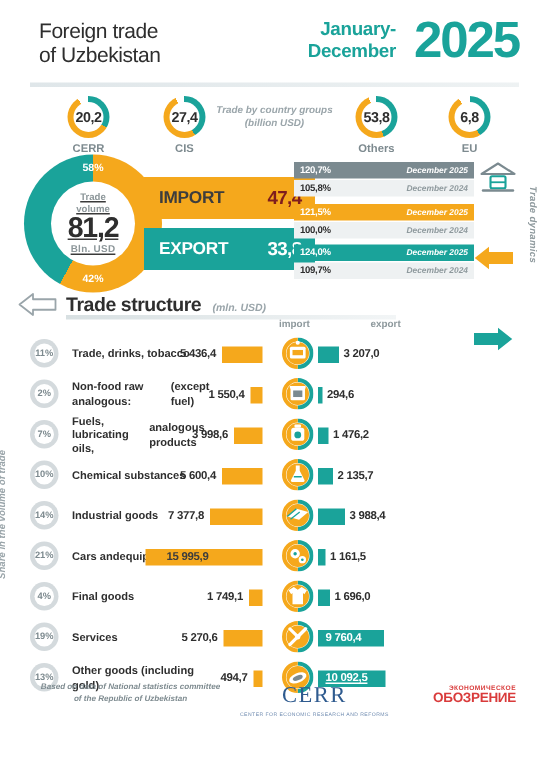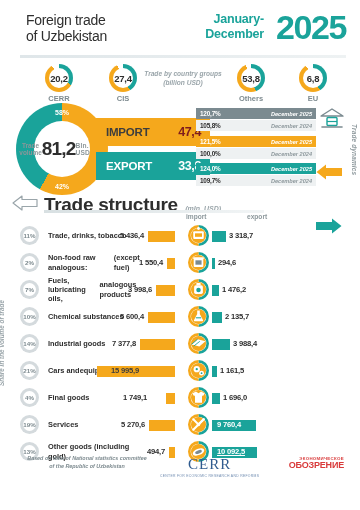--- a/index.html
+++ b/index.html
@@ -62,21 +62,21 @@
 
   
   .donut-wrap { position:absolute; left:16px; top:103px; width:92px; height:92px; }
   .donut {
     position:absolute; inset:0; border-radius:50%;
     background:conic-gradient(#f5a81c 0deg 208.8deg, #1aa39a 208.8deg 360deg);
     transform:rotate(0deg);
   }
   .donut-hole {
     position:absolute; inset:18px; background:#fff; border-radius:50%;
-    display:flex; align-items:center; justify-content:flex-end;
+    display:flex; flex-direction:column; align-items:center; justify-content:center;text-decoration:underline;
   }
   .dh-top { font-size:6.4px; color:#8c9699; line-height:1.15; text-align:center; font-weight:bold;}
   .dh-big { font-size:19px; font-weight:bold; color:#2e2e2e; letter-spacing:-0.8px; line-height:1.05;}
   .dh-sub { font-size:6.6px; color:#8c9699; font-weight:bold; letter-spacing:0.2px;}
   .pct-top {
     position:absolute; left:0; top:6px; width:92px; text-align:center;
     font-size:7px; font-weight:bold; color:#ffffff;
   }
   .pct-bot {
     position:absolute; left:0; bottom:5px; width:92px; text-align:center;
@@ -128,21 +128,21 @@
     font-size:6.4px; font-style:italic; font-weight:bold; color:#8e999d;
     writing-mode:vertical-rl; letter-spacing:0.2px;
   }
   .arrow-icon { position:absolute; }
   .ar-up { left:124px; top:0px; }
   .ar-left { left:120px; top:28px; }
   .ar-right { left:120px; top:55px; }
 
   
   .ts-head { position:absolute; left:44px; top:194px; }
-  .ts-title { font-size:19px; font-weight:bold; color:#2e2e2e; letter-spacing:-0.3px; display:inline;}
+  .ts-title { font-size:13px; font-weight:bold; color:#2e2e2e; letter-spacing:-0.3px; display:inline;}
   .ts-unit { font-size:7px; font-style:italic; color:#9aa5aa; font-weight:bold; margin-left:3px;}
   .ts-rule { position:absolute; left:44px; top:210px; width:220px; height:2.5px;
              background:linear-gradient(to right,#d8e0e2,#f2f5f6); }
   .ts-arrow { position:absolute; left:12px; top:195px; }
 
   .colhead-import { position:absolute; left:186px; top:213px; font-size:6.6px; color:#8e999d; font-weight:bold;}
   .colhead-export { position:absolute; left:247px; top:213px; font-size:6.6px; color:#8e999d; font-weight:bold;}
 
   .side-label {
     position:absolute; left:-2px; top:300px;
@@ -363,21 +363,21 @@
         <div class="imp-val" style="right:216px;">5 436,4</div>
         <div class="icon-circ"><svg width="21" height="21" viewBox="0 0 24 24">
             <path d="M12 1.5 A10.5 10.5 0 0 1 12 22.5" fill="none" stroke="#1aa39a" stroke-width="3"></path>
             <path d="M12 22.5 A10.5 10.5 0 0 1 12 1.5" fill="none" stroke="#f5a81c" stroke-width="3"></path>
             <circle cx="12" cy="12" r="8.6" fill="#f5a81c"></circle>
             <circle cx="12" cy="4" r="1.6" fill="#fff"></circle>
             <rect x="6" y="7" width="12" height="9" rx="1.2" fill="#fff"></rect>
             <rect x="8" y="9.5" width="8" height="4" fill="#f5a81c"></rect>
           </svg></div>
         <div class="exp-bar" style="width:14px;"></div>
-        <div class="exp-val" style="left:229px;">3 318,7</div>
+        <div class="exp-val" style="left:229px;">3 207,0</div>
       </div>
       <div class="row">
         <div class="pct-ring">
           <div class="h"></div>
           <div class="t">2%</div>
         </div>
         <div class="row-name">
           <div>Non-food raw analogous:</div>
           <div>(except fuel)</div>
         </div>
@@ -482,21 +482,21 @@
       </div>
       <div class="row">
         <div class="pct-ring">
           <div class="h"></div>
           <div class="t">4%</div>
         </div>
         <div class="row-name">
           <div>Final goods</div>
         </div>
         <div class="imp-bar" style="width:9px;"></div>
-        <div class="imp-val" style="right:213px;">1 749,1</div>
+        <div class="imp-val" style="right:198px;">1 749,1</div>
         <div class="icon-circ"><svg width="21" height="21" viewBox="0 0 24 24">
             <path d="M12 1.5 A10.5 10.5 0 0 1 12 22.5" fill="none" stroke="#1aa39a" stroke-width="3"></path>
             <path d="M12 22.5 A10.5 10.5 0 0 1 12 1.5" fill="none" stroke="#f5a81c" stroke-width="3"></path>
             <circle cx="12" cy="12" r="8.6" fill="#f5a81c"></circle>
             <path d="M9 5 L12 7 L15 5 L19 7.5 L17 10.5 L16 9.5 V18 H8 V9.5 L7 10.5 L5 7.5 Z" fill="#fff"></path>
           </svg></div>
         <div class="exp-bar" style="width:8px;"></div>
         <div class="exp-val" style="left:223px;">1 696,0</div>
       </div>
       <div class="row">

